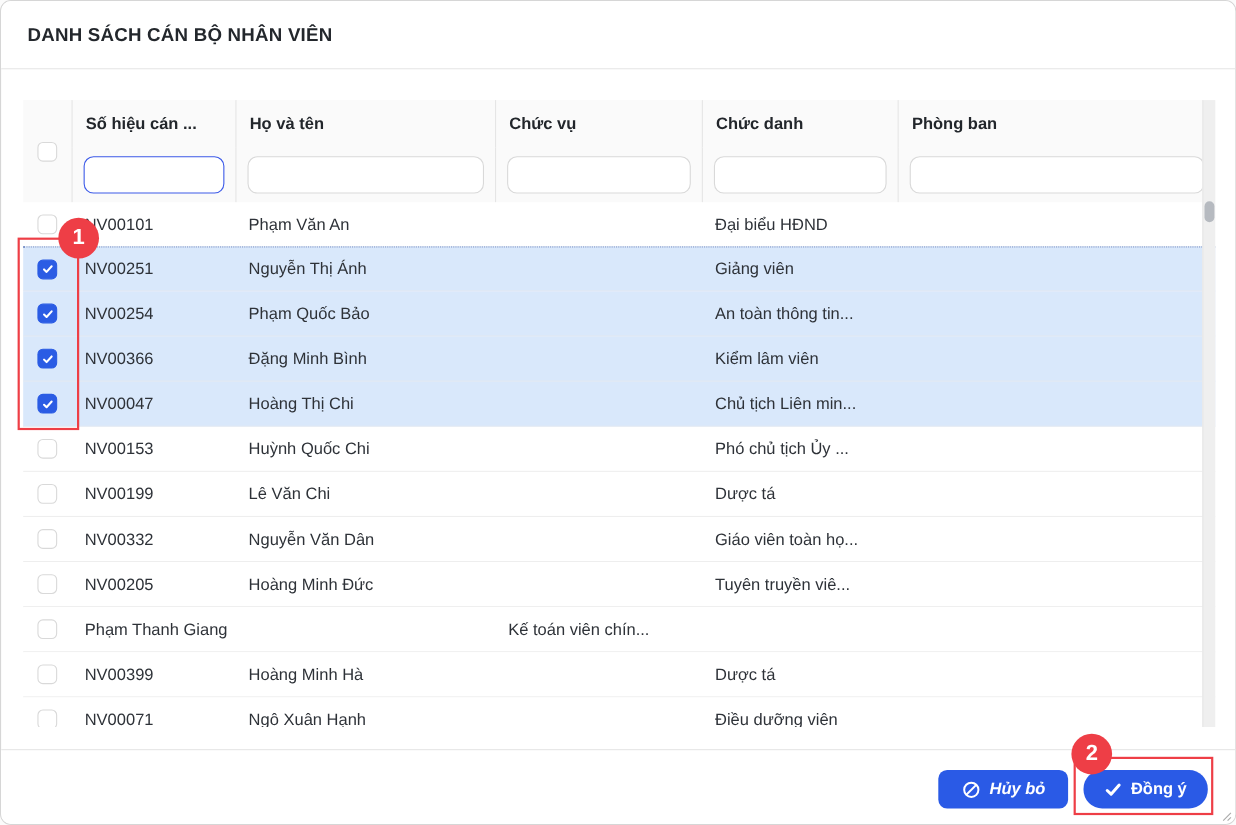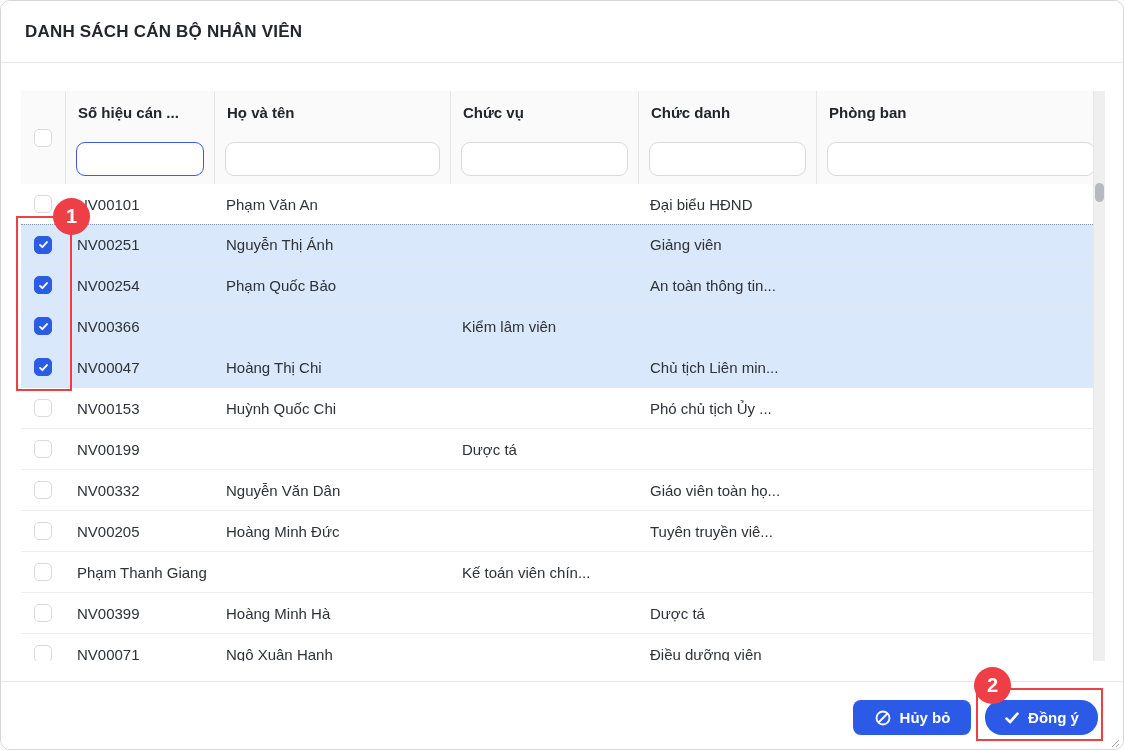--- a/index.html
+++ b/index.html
@@ -38,21 +38,21 @@
   .cb.checked{background:var(--checkbox-blue);border-color:var(--checkbox-blue);}
   .cb.checked svg{display:block;}
 
   
   .sb-track{position:absolute;right:0;top:0;bottom:0;width:12px;background:#efefef;border-left:1px solid #e7e7e7;}
   .sb-thumb{position:absolute;right:1.5px;top:92px;width:9px;height:19px;border-radius:4.5px;background:#b6bac0;}
 
   
   .modal-footer{position:absolute;left:0;right:0;top:680px;bottom:0;border-top:1px solid #e6e6e6;background:#fff;}
   .btn{position:absolute;top:18px;height:35px;display:flex;align-items:center;justify-content:center;gap:8px;background:var(--accent-blue);color:#fff;border:none;border-radius:8px;font-size:15px;font-weight:700;font-family:inherit;cursor:pointer;}
-  .btn-cancel{left:852px;width:118px;}
+  .btn-cancel{left:852px;width:118px;font-style:italic;}
   .btn-ok{left:984px;width:113px;border-radius:17px;}
   .btn .ic{display:flex;align-items:center;}
 
   .resize-grip{position:absolute;right:3px;bottom:3px;width:12px;height:12px;}
 
   
   .ann{position:absolute;z-index:20;pointer-events:none;}
   .ann-rect{border:2.5px solid var(--annotation-red);}
   .ann-rect1{left:16px;top:216px;width:56px;height:175px;}
   .ann-rect2{left:976px;top:688px;width:127px;height:53px;}
@@ -143,20 +143,21 @@
   </div>
           <div class="tr selected">
     <div class="td td-check">
       <span class="cb checked">
         <svg width="13" height="13" viewBox="0 0 18 18">
                   <path d="M4.2 9.6 L7.4 12.7 L13.8 5.6" fill="none" stroke="#fff" stroke-width="2.6" stroke-linecap="round" stroke-linejoin="round"></path>
                 </svg>
       </span>
     </div>
     <div class="td">NV00366</div>
+    <div class="td">Đặng Minh Bình</div>
     <div class="td"></div>
     <div class="td">Kiểm lâm viên</div>
     <div class="td"></div>
   </div>
           <div class="tr selected">
     <div class="td td-check">
       <span class="cb checked">
         <svg width="13" height="13" viewBox="0 0 18 18">
                   <path d="M4.2 9.6 L7.4 12.7 L13.8 5.6" fill="none" stroke="#fff" stroke-width="2.6" stroke-linecap="round" stroke-linejoin="round"></path>
                 </svg>
@@ -180,20 +181,21 @@
     <div class="td">Phó chủ tịch Ủy ...</div>
     <div class="td"></div>
   </div>
           <div class="tr">
     <div class="td td-check">
       <span class="cb">
         
       </span>
     </div>
     <div class="td">NV00199</div>
+    <div class="td">Lê Văn Chi</div>
     <div class="td"></div>
     <div class="td">Dược tá</div>
     <div class="td"></div>
   </div>
           <div class="tr">
     <div class="td td-check">
       <span class="cb">
         
       </span>
     </div>

